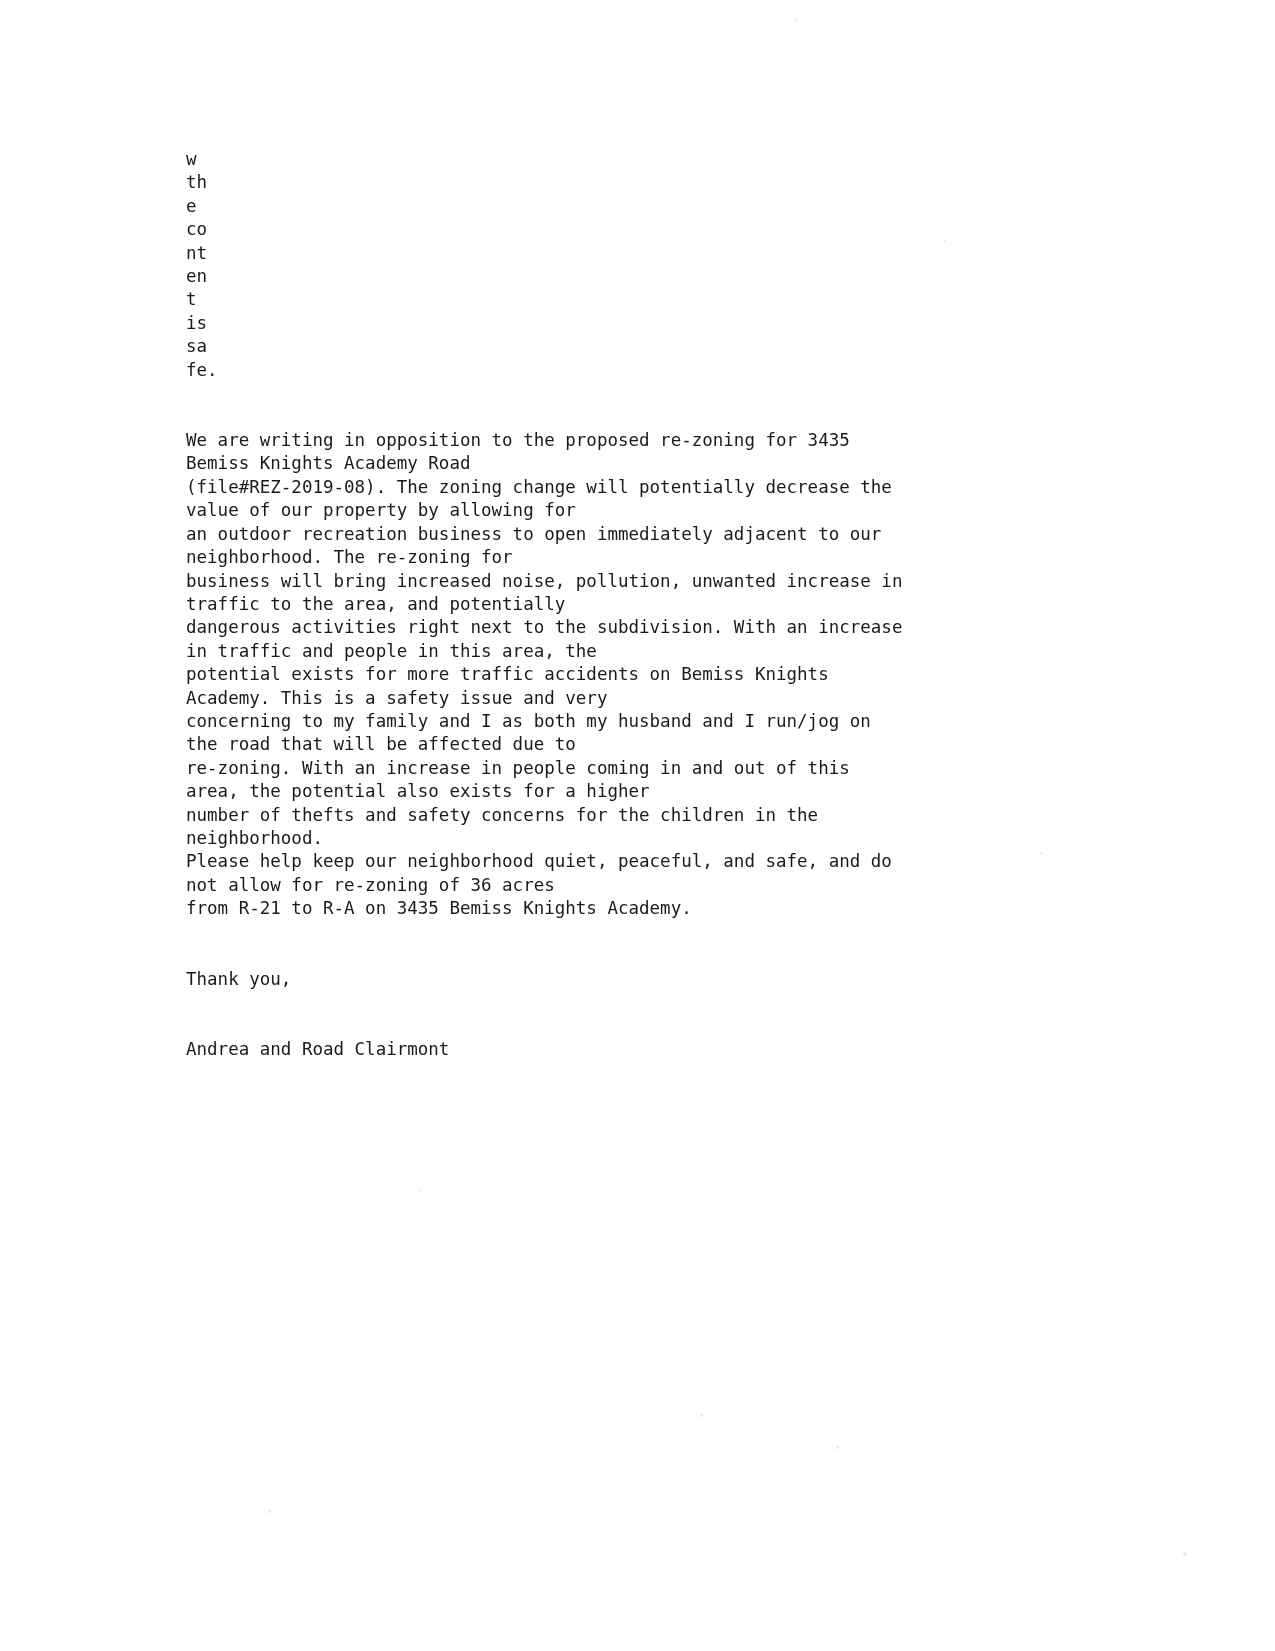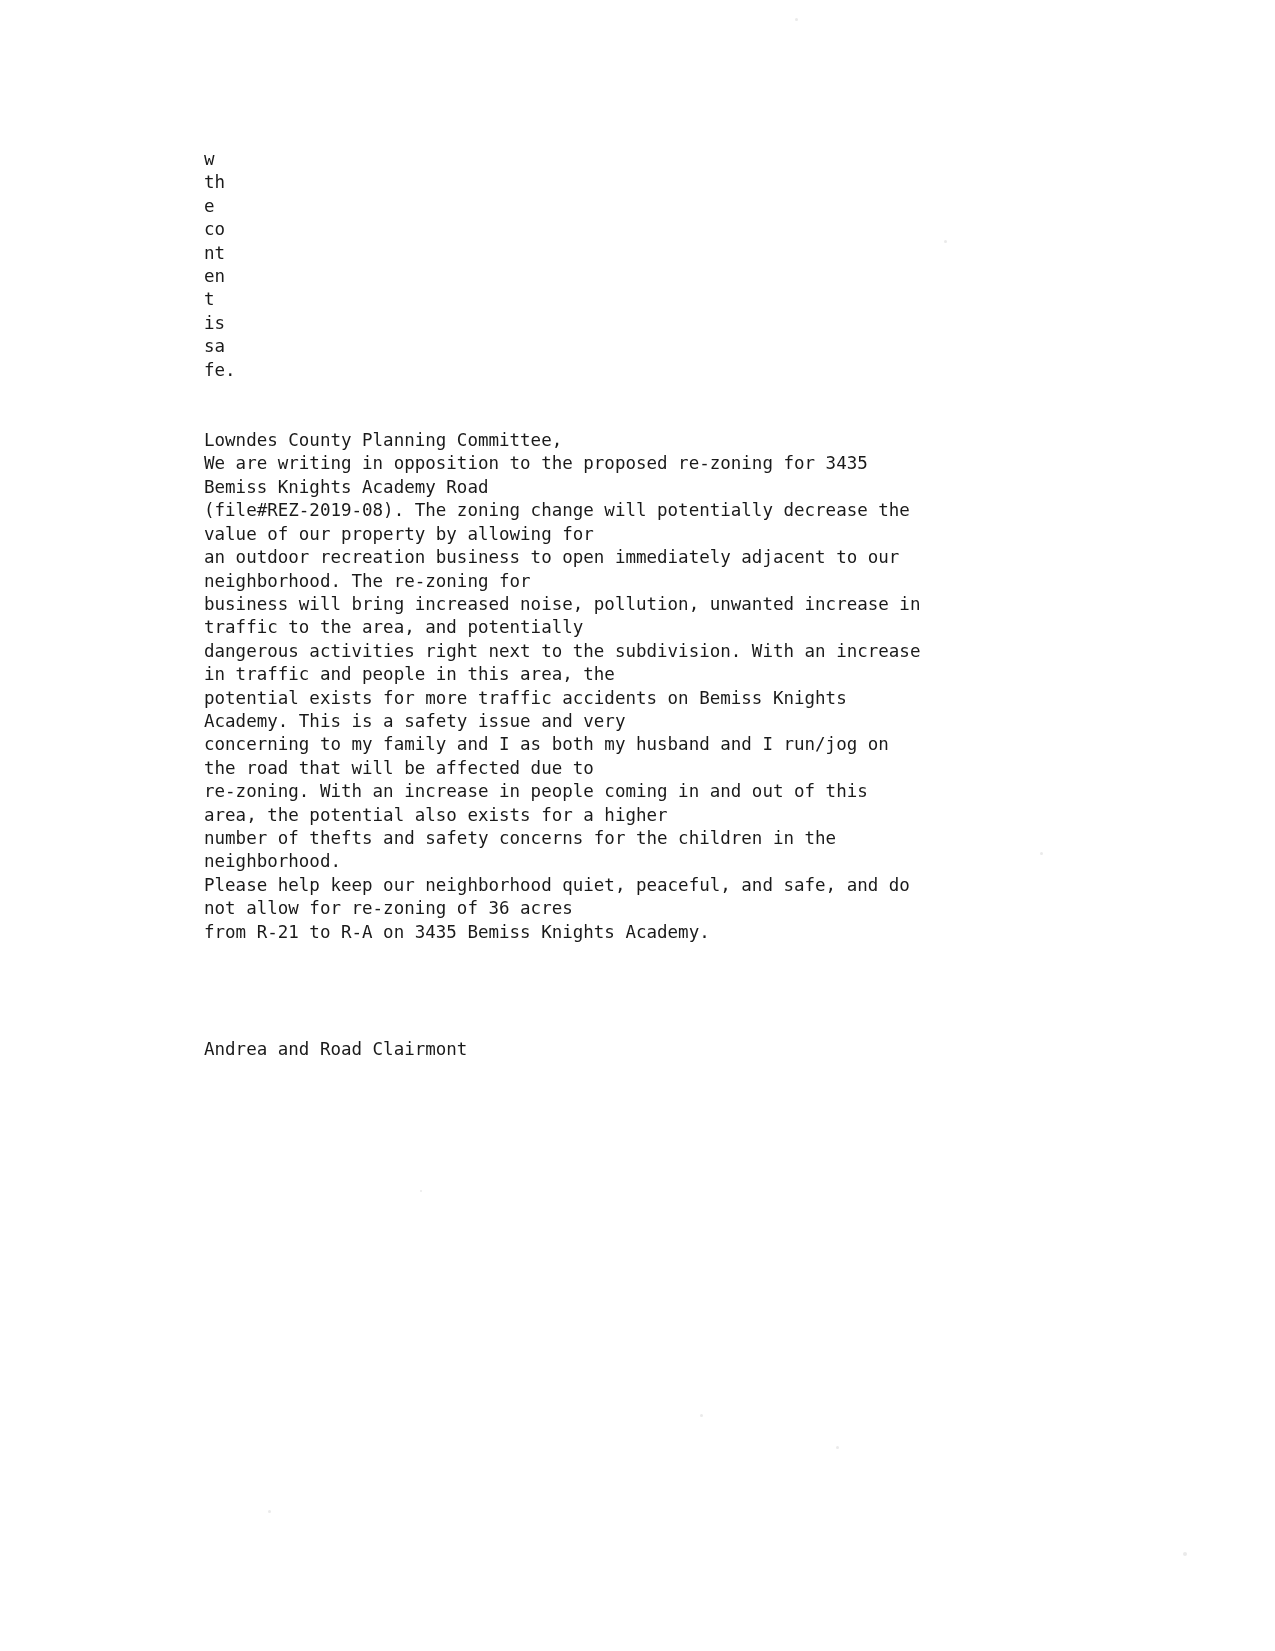--- a/index.html
+++ b/index.html
@@ -9,21 +9,21 @@
   }
   .page {
     position: relative;
     width: 1275px;
     height: 1651px;
     background: #ffffff;
     overflow: hidden;
   }
   .doc-body {
     position: absolute;
-    left: 204px;
+    left: 186px;
     top: 148px;
     width: 900px;
     font-family: "DejaVu Sans Mono", "Liberation Mono", monospace;
     font-size: 17.5px;
     line-height: 23.4px;
     color: #1a1a1a;
     letter-spacing: 0px;
   }
   .frag-column {
     white-space: pre;
@@ -64,21 +64,20 @@
 <span>co</span>
 <span>nt</span>
 <span>en</span>
 <span>t</span>
 <span>is</span>
 <span>sa</span>
 <span>fe.</span></div>
 
     <div class="spacer-md"></div>
 
-    <p class="block">Lowndes County Planning Committee,</p>
 
     <p class="block">We are writing in opposition to the proposed re-zoning for 3435
 Bemiss Knights Academy Road
 (file#REZ-2019-08). The zoning change will potentially decrease the
 value of our property by allowing for
 an outdoor recreation business to open immediately adjacent to our
 neighborhood. The re-zoning for
 business will bring increased noise, pollution, unwanted increase in
 traffic to the area, and potentially
 dangerous activities right next to the subdivision. With an increase
@@ -90,19 +89,20 @@
 re-zoning. With an increase in people coming in and out of this
 area, the potential also exists for a higher
 number of thefts and safety concerns for the children in the
 neighborhood.
 Please help keep our neighborhood quiet, peaceful, and safe, and do
 not allow for re-zoning of 36 acres
 from R-21 to R-A on 3435 Bemiss Knights Academy.</p>
 
     <div class="spacer-lg"></div>
 
+    <p class="block">Thank you,</p>
 
     <div class="spacer-md"></div>
 
     <p class="block">Andrea and Road Clairmont</p>
 
   </div>
 </div>
 
 </body></html>

